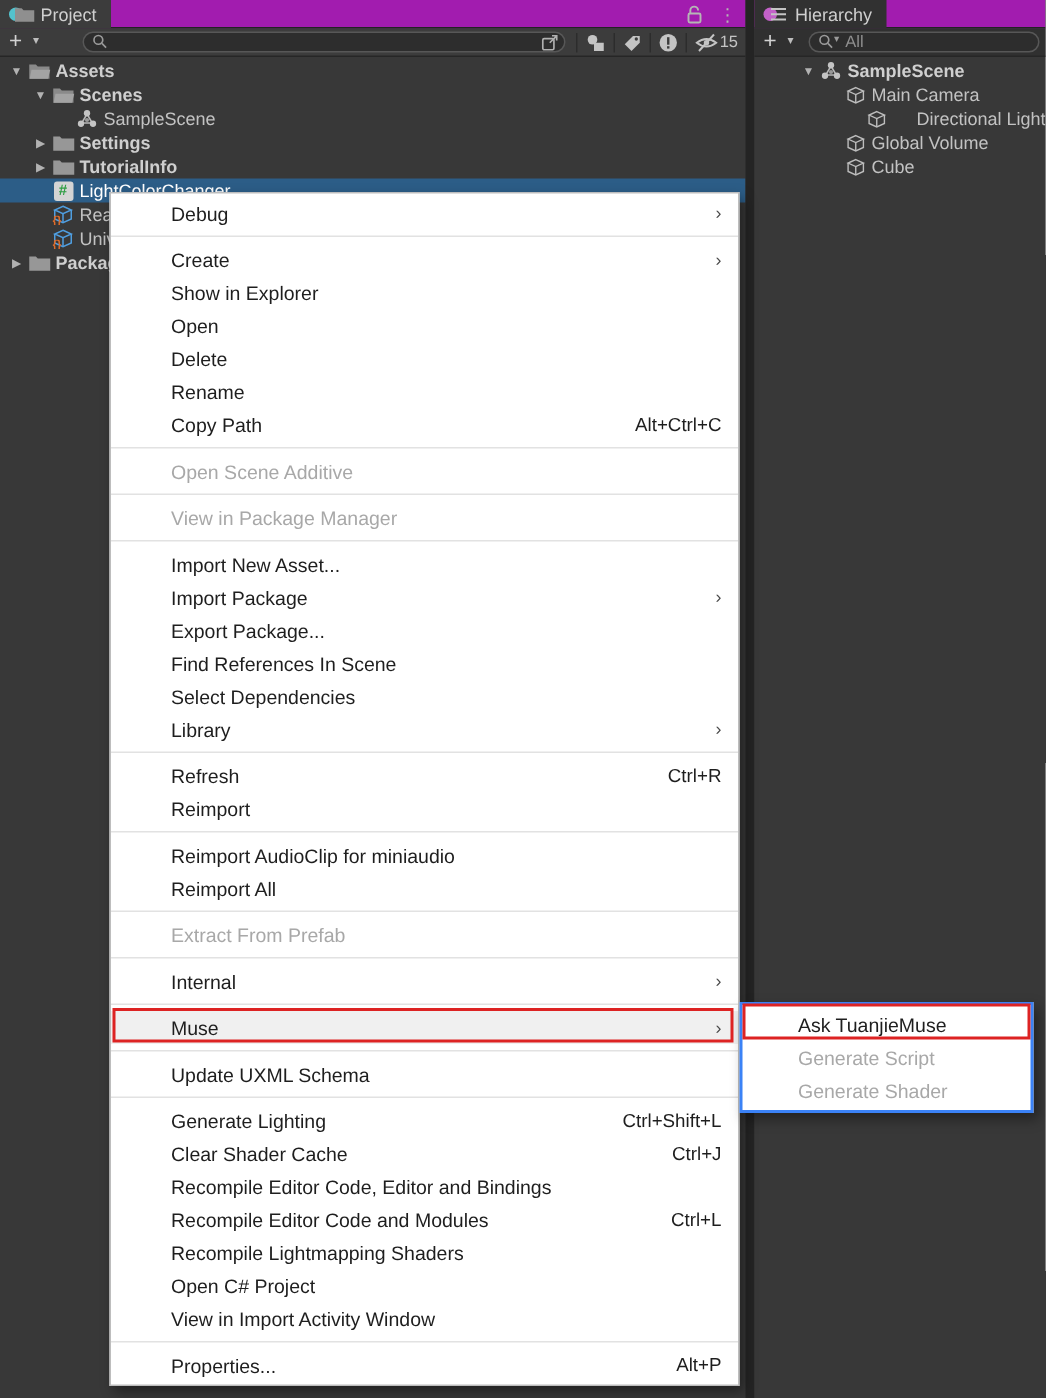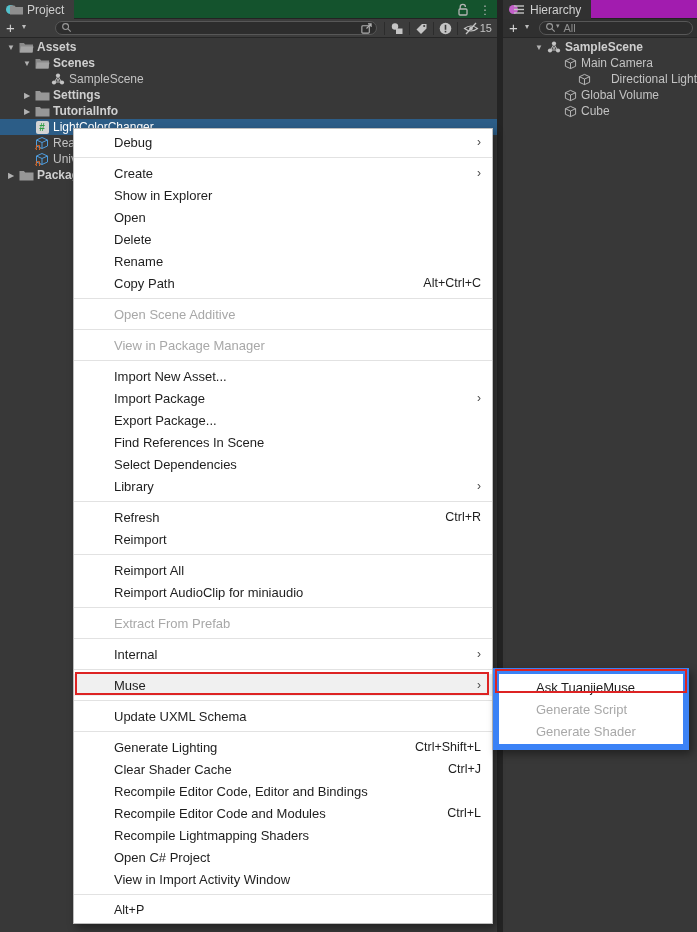--- a/index.html
+++ b/index.html
@@ -2,21 +2,21 @@
 <html><head>
 <meta charset="utf-8">
 <style>
   * { margin:0; padding:0; box-sizing:border-box; }
   html,body { width:697px; height:932px; overflow:hidden; }
   body { font-family:"Liberation Sans", sans-serif; background:#383838; position:relative; }
   .abs { position:absolute; }
 
   
   #project-panel { left:0; top:0; width:497px; height:932px; background:#383838; }
-  .tabbar { height:19px; background:#14532d; position:relative; border-bottom:1px solid #232323; }
+  .tabbar { height:19px; background:#a21caf; position:relative; border-bottom:1px solid #232323; }
   .tab { display:inline-flex; align-items:center; gap:5px; height:19px; padding:0 10px 0 6px; font-size:12px; color:#cfcfcf; }
   .tab.active-light { background:#3c3c3c; }
   .tab.active-dark { background:#313131; }
   .tab-dot { width:9px; height:9px; border-radius:50%; display:inline-block; position:relative; }
   .tab-icon-wrap { position:relative; width:16px; height:12px; }
   .tab-icon-wrap .dot { position:absolute; left:0; top:1px; }
   .tab-icon-wrap svg { position:absolute; left:4px; top:0; }
   .tabbar-right { position:absolute; right:6px; top:0; height:19px; display:flex; align-items:center; gap:10px; color:#b5b5b5; }
   .kebab { font-size:12px; letter-spacing:0; color:#b5b5b5; }
 
@@ -47,21 +47,21 @@
   
   #context-menu { left:73px; top:128px; width:420px; background:#ffffff; border:1px solid #bdbdbd; box-shadow:3px 4px 8px rgba(0,0,0,0.4); padding:2px 0; z-index:50; }
   .menu-item { height:22px; display:flex; align-items:center; padding:0 11px 0 40px; font-size:13px; color:#1e1e1e; }
   .menu-item.hl { background:#f0f0f0; }
   .menu-item.disabled { color:#a8a8a8; }
   .menu-label { flex:1; }
   .menu-shortcut { font-size:12.5px; }
   .menu-arrow { width:12px; text-align:right; color:#4a4a4a; font-size:12px; }
   .menu-sep { height:1px; background:#e2e2e2; margin:4px 0; }
 
-  #submenu { left:493px; top:668px; width:196px; background:#ffffff; border:6px solid #3b82f6; box-shadow:3px 4px 8px rgba(0,0,0,0.4); padding:2px 0; z-index:55; }
+  #submenu { left:493px; top:668px; width:196px; background:#ffffff; border:2px solid #3b82f6; box-shadow:3px 4px 8px rgba(0,0,0,0.4); padding:2px 0; z-index:55; }
   #submenu .menu-item { padding:0 10px 0 37px; }
 
   .red-frame { position:absolute; border:2px solid #dd2323; z-index:60; pointer-events:none; }
   #red-frame-muse { left:75px; top:672px; width:414px; height:23px; }
   #red-frame-ask { left:495px; top:669px; width:192px; height:24px; }
 </style>
 </head>
 <body>
 
 <div id="project-panel" class="abs">
@@ -391,24 +391,24 @@
     <div class="menu-sep"></div>
     <div class="menu-item">
       <span class="menu-label">Refresh</span>
       <span class="menu-shortcut">Ctrl+R</span>
     </div>
     <div class="menu-item">
       <span class="menu-label">Reimport</span>
     </div>
     <div class="menu-sep"></div>
     <div class="menu-item">
+      <span class="menu-label">Reimport AudioClip for miniaudio</span>
+    </div>
+    <div class="menu-item">
       <span class="menu-label">Reimport All</span>
-    </div>
-    <div class="menu-item">
-      <span class="menu-label">Reimport AudioClip for miniaudio</span>
     </div>
     <div class="menu-sep"></div>
     <div class="menu-item disabled">
       <span class="menu-label">Extract From Prefab</span>
     </div>
     <div class="menu-sep"></div>
     <div class="menu-item">
       <span class="menu-label">Internal</span>
       <span class="menu-arrow">›</span>
     </div>
@@ -441,20 +441,21 @@
       <span class="menu-label">Recompile Lightmapping Shaders</span>
     </div>
     <div class="menu-item">
       <span class="menu-label">Open C# Project</span>
     </div>
     <div class="menu-item">
       <span class="menu-label">View in Import Activity Window</span>
     </div>
     <div class="menu-sep"></div>
     <div class="menu-item">
+      <span class="menu-label">Properties...</span>
       <span class="menu-shortcut">Alt+P</span>
     </div>
   </div>
 
 <div id="submenu" class="abs">
     <div class="menu-item">
       <span class="menu-label">Ask TuanjieMuse</span>
     </div>
     <div class="menu-item disabled">
       <span class="menu-label">Generate Script</span>

